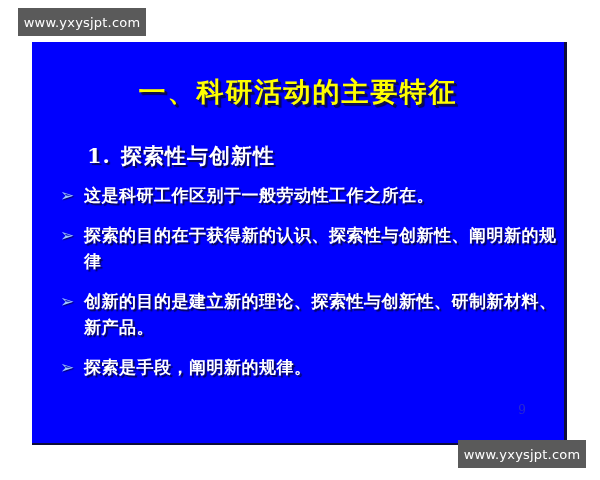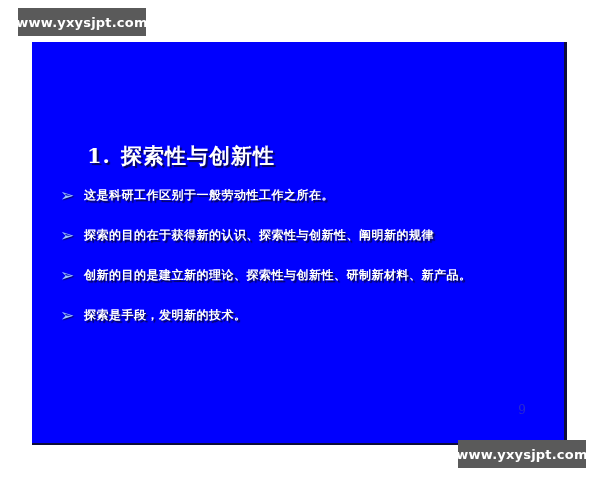--- a/index.html
+++ b/index.html
@@ -89,21 +89,21 @@
     width: 24px;
     font-size: 17px;
     line-height: 26px;
     color: #9fc8ff;
     text-shadow: 1px 1px 1px rgba(8,8,60,0.8);
     text-align: left;
   }
   .bullet-text {
     flex: 1 1 auto;
     font-family: "DejaVu Serif", "Liberation Serif", serif;
-    font-size: 12px;
+    font-size: 17px;
     font-weight: bold;
     line-height: 26px;
     letter-spacing: 0.5px;
     color: #ffffff;
     text-shadow: 2px 2px 1px rgba(8,8,60,0.85);
   }
 
   
   #page-number {
     position: absolute;
@@ -114,21 +114,21 @@
     color: #2a2ad0;
   }
 
   
   .watermark {
     position: absolute;
     background: #5a5a5a;
     color: #ffffff;
     font-family: "DejaVu Sans", "Liberation Sans", sans-serif;
     font-size: 13px;
-    font-weight: bold;
+    font-weight: normal;
     letter-spacing: 0.2px;
     display: flex;
     align-items: center;
     justify-content: center;
   }
   #watermark-top {
     left: 18px;
     top: 8px;
     width: 128px;
     height: 28px;
@@ -144,41 +144,42 @@
 <body>
 
 <div id="page">
 
   <div class="watermark" id="watermark-top">
     <span>www.yxysjpt.com</span>
   </div>
 
   <div id="slide">
 
+    <div id="slide-title">一、科研活动的主要特征</div>
 
     <div id="slide-subtitle">
       <span class="sub-num">1.</span><span>探索性与创新性</span>
     </div>
 
     <ul id="bullet-list">
       <li class="bullet-item">
         <span class="bullet-marker">➢</span>
         <span class="bullet-text">这是科研工作区别于一般劳动性工作之所在。</span>
       </li>
       <li class="bullet-item">
         <span class="bullet-marker">➢</span>
         <span class="bullet-text">探索的目的在于获得新的认识、探索性与创新性、阐明新的规律</span>
       </li>
       <li class="bullet-item">
         <span class="bullet-marker">➢</span>
         <span class="bullet-text">创新的目的是建立新的理论、探索性与创新性、研制新材料、新产品。</span>
       </li>
       <li class="bullet-item">
         <span class="bullet-marker">➢</span>
-        <span class="bullet-text">探索是手段，发明新的技术。</span>
+        <span class="bullet-text">探索是手段，阐明新的规律。</span>
       </li>
     </ul>
 
     <div id="page-number">9</div>
 
   </div>
 
   <div class="watermark" id="watermark-bottom">
     <span>www.yxysjpt.com</span>
   </div>

